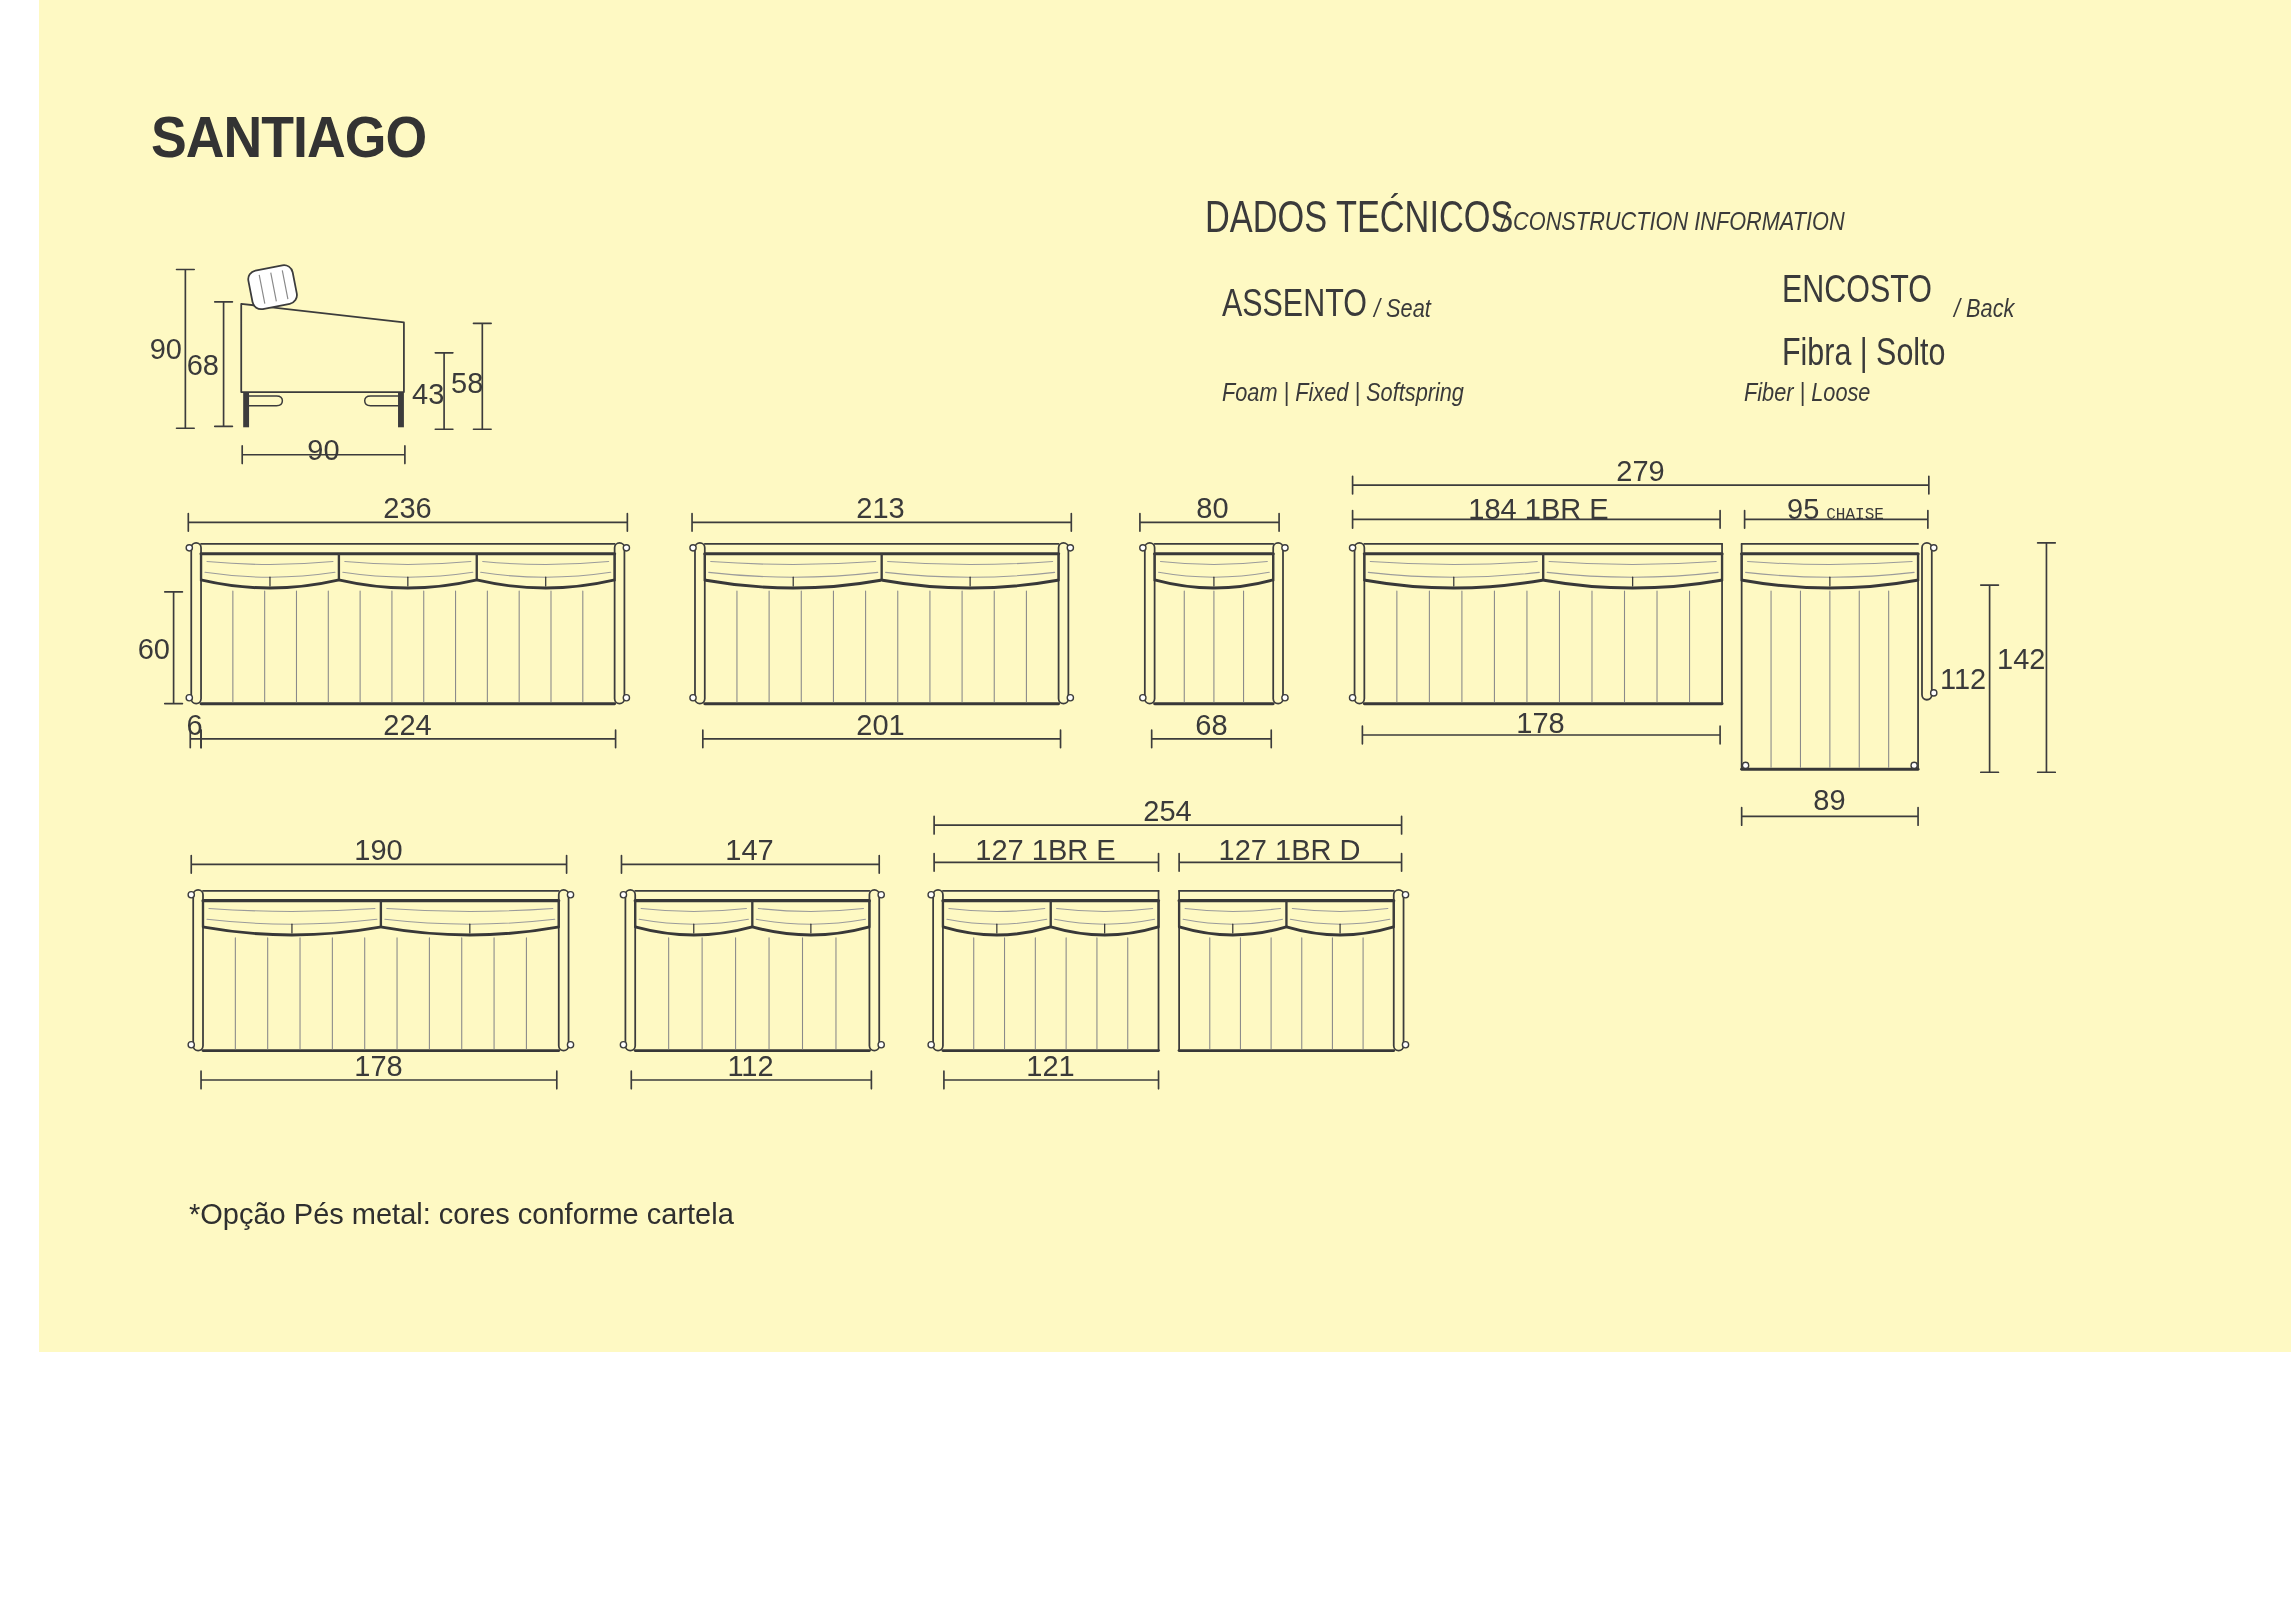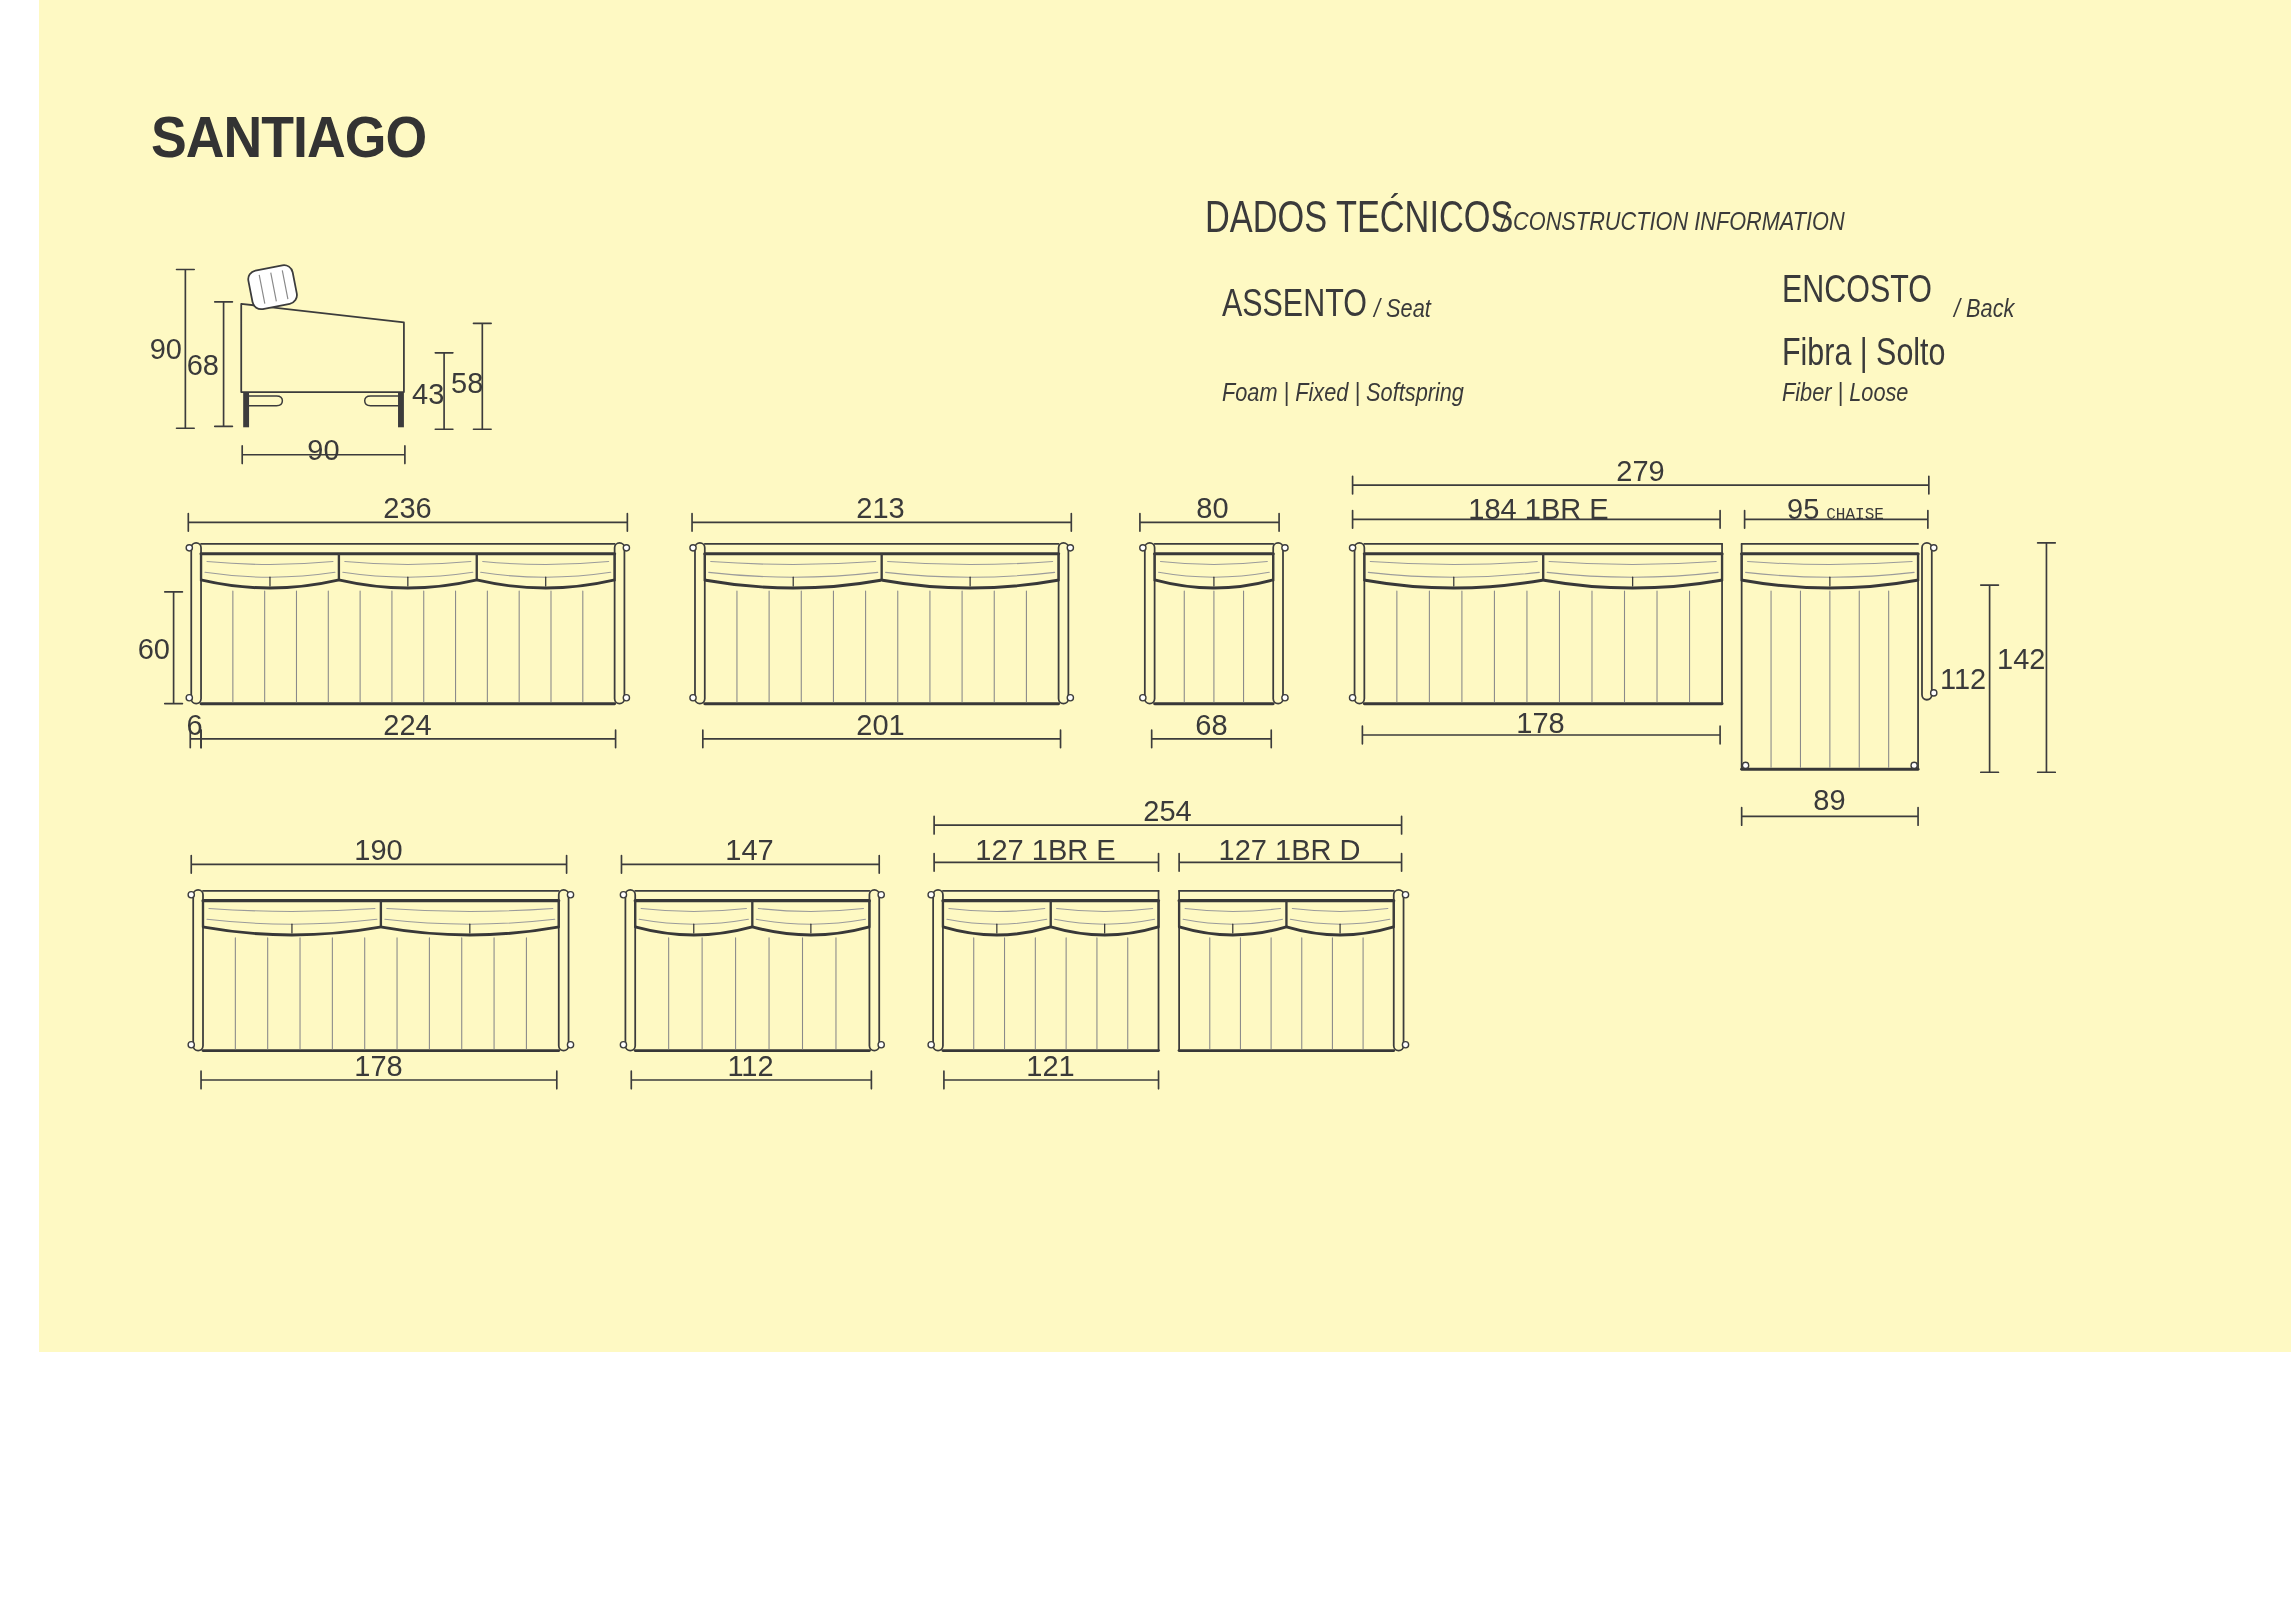--- a/index.html
+++ b/index.html
@@ -341,21 +341,21 @@
 
   <div class="txt" style="left:1743px;top:267px">
     <span class="lbl cond">ENCOSTO</span>
   </div>
   <div class="txt" style="left:1915px;top:293px">
     <span class="lbl-en cond2">/ Back</span>
   </div>
   <div class="txt" style="left:1743px;top:330px">
     <span class="val cond">Fibra | Solto</span>
   </div>
-  <div class="txt" style="left:1743px;top:377px">
+  <div class="txt" style="left:1705px;top:377px">
     <span class="val-en cond2">Fiber | Loose</span>
   </div>
 
   <span class="dim r" style="left:102px;top:333px;width:41px">90</span>
   <span class="dim r" style="left:141px;top:349px;width:39px">68</span>
   <span class="dim" style="left:373px;top:378px">43</span>
   <span class="dim" style="left:412px;top:367px">58</span>
   <span class="dim c" style="left:255px;top:434px;width:59px">90</span>
 
   <span class="dim c" style="left:300px;top:492px;width:137px">236</span>
@@ -381,14 +381,15 @@
   <span class="dim c" style="left:271px;top:1050px;width:137px">178</span>
 
   <span class="dim c" style="left:642px;top:834px;width:137px">147</span>
   <span class="dim c" style="left:643px;top:1050px;width:137px">112</span>
 
   <span class="dim c" style="left:1060px;top:795px;width:137px">254</span>
   <span class="dim c" style="left:889px;top:834px;width:235px">127 1BR E</span>
   <span class="dim c" style="left:1133px;top:834px;width:235px">127 1BR D</span>
   <span class="dim c" style="left:943px;top:1050px;width:137px">121</span>
 
+  <div class="footnote">*Opção Pés metal: cores conforme cartela</div>
 </div>
 
 
 </body></html>

